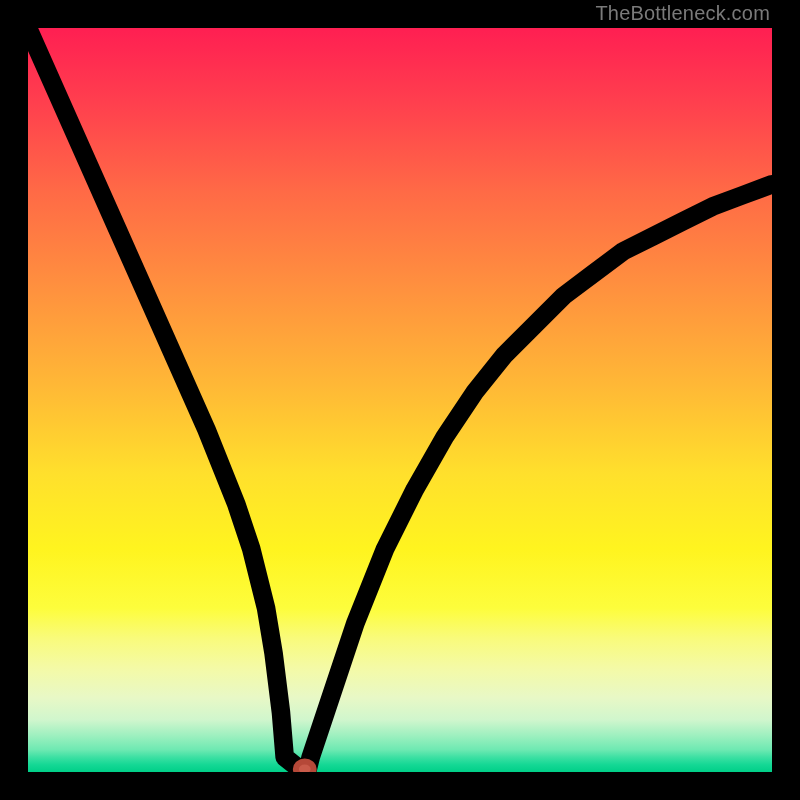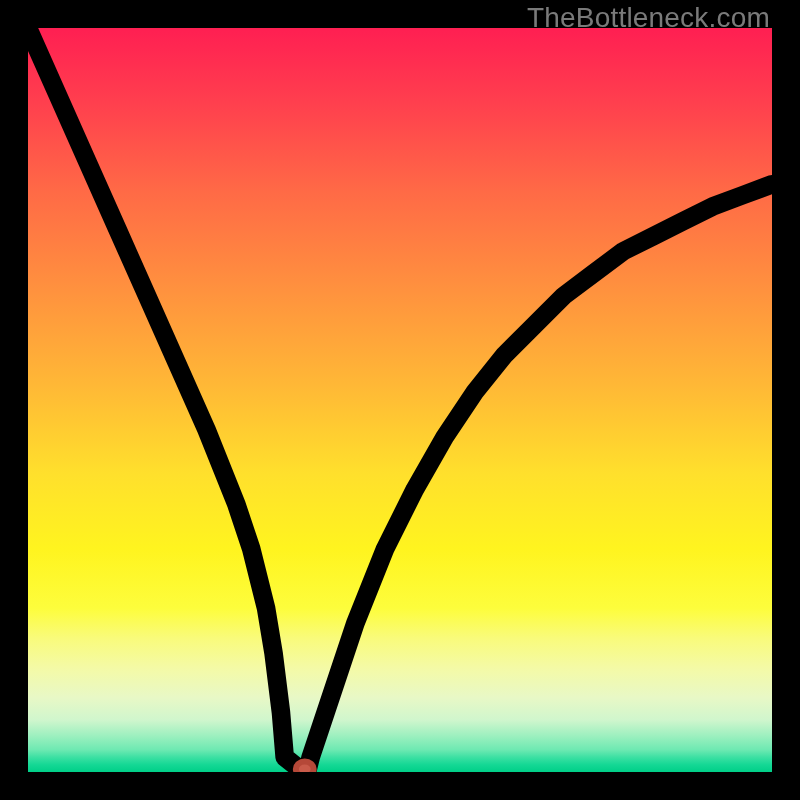--- a/index.html
+++ b/index.html
@@ -66,21 +66,21 @@
   .marker {
     fill: #c95b4a;
     stroke: #b54838;
     stroke-width: 0.8;
   }
   .watermark {
     position: absolute;
     top: 2px;
     right: 30px;
     color: #7a7a7a;
-    font-size: 28px;
+    font-size: 20px;
     font-weight: 500;
     letter-spacing: 0.2px;
   }
 </style>
 </head>
 <body>
 
 <div class="frame">
   <div class="plot-area">
     <div class="gradient"></div>

